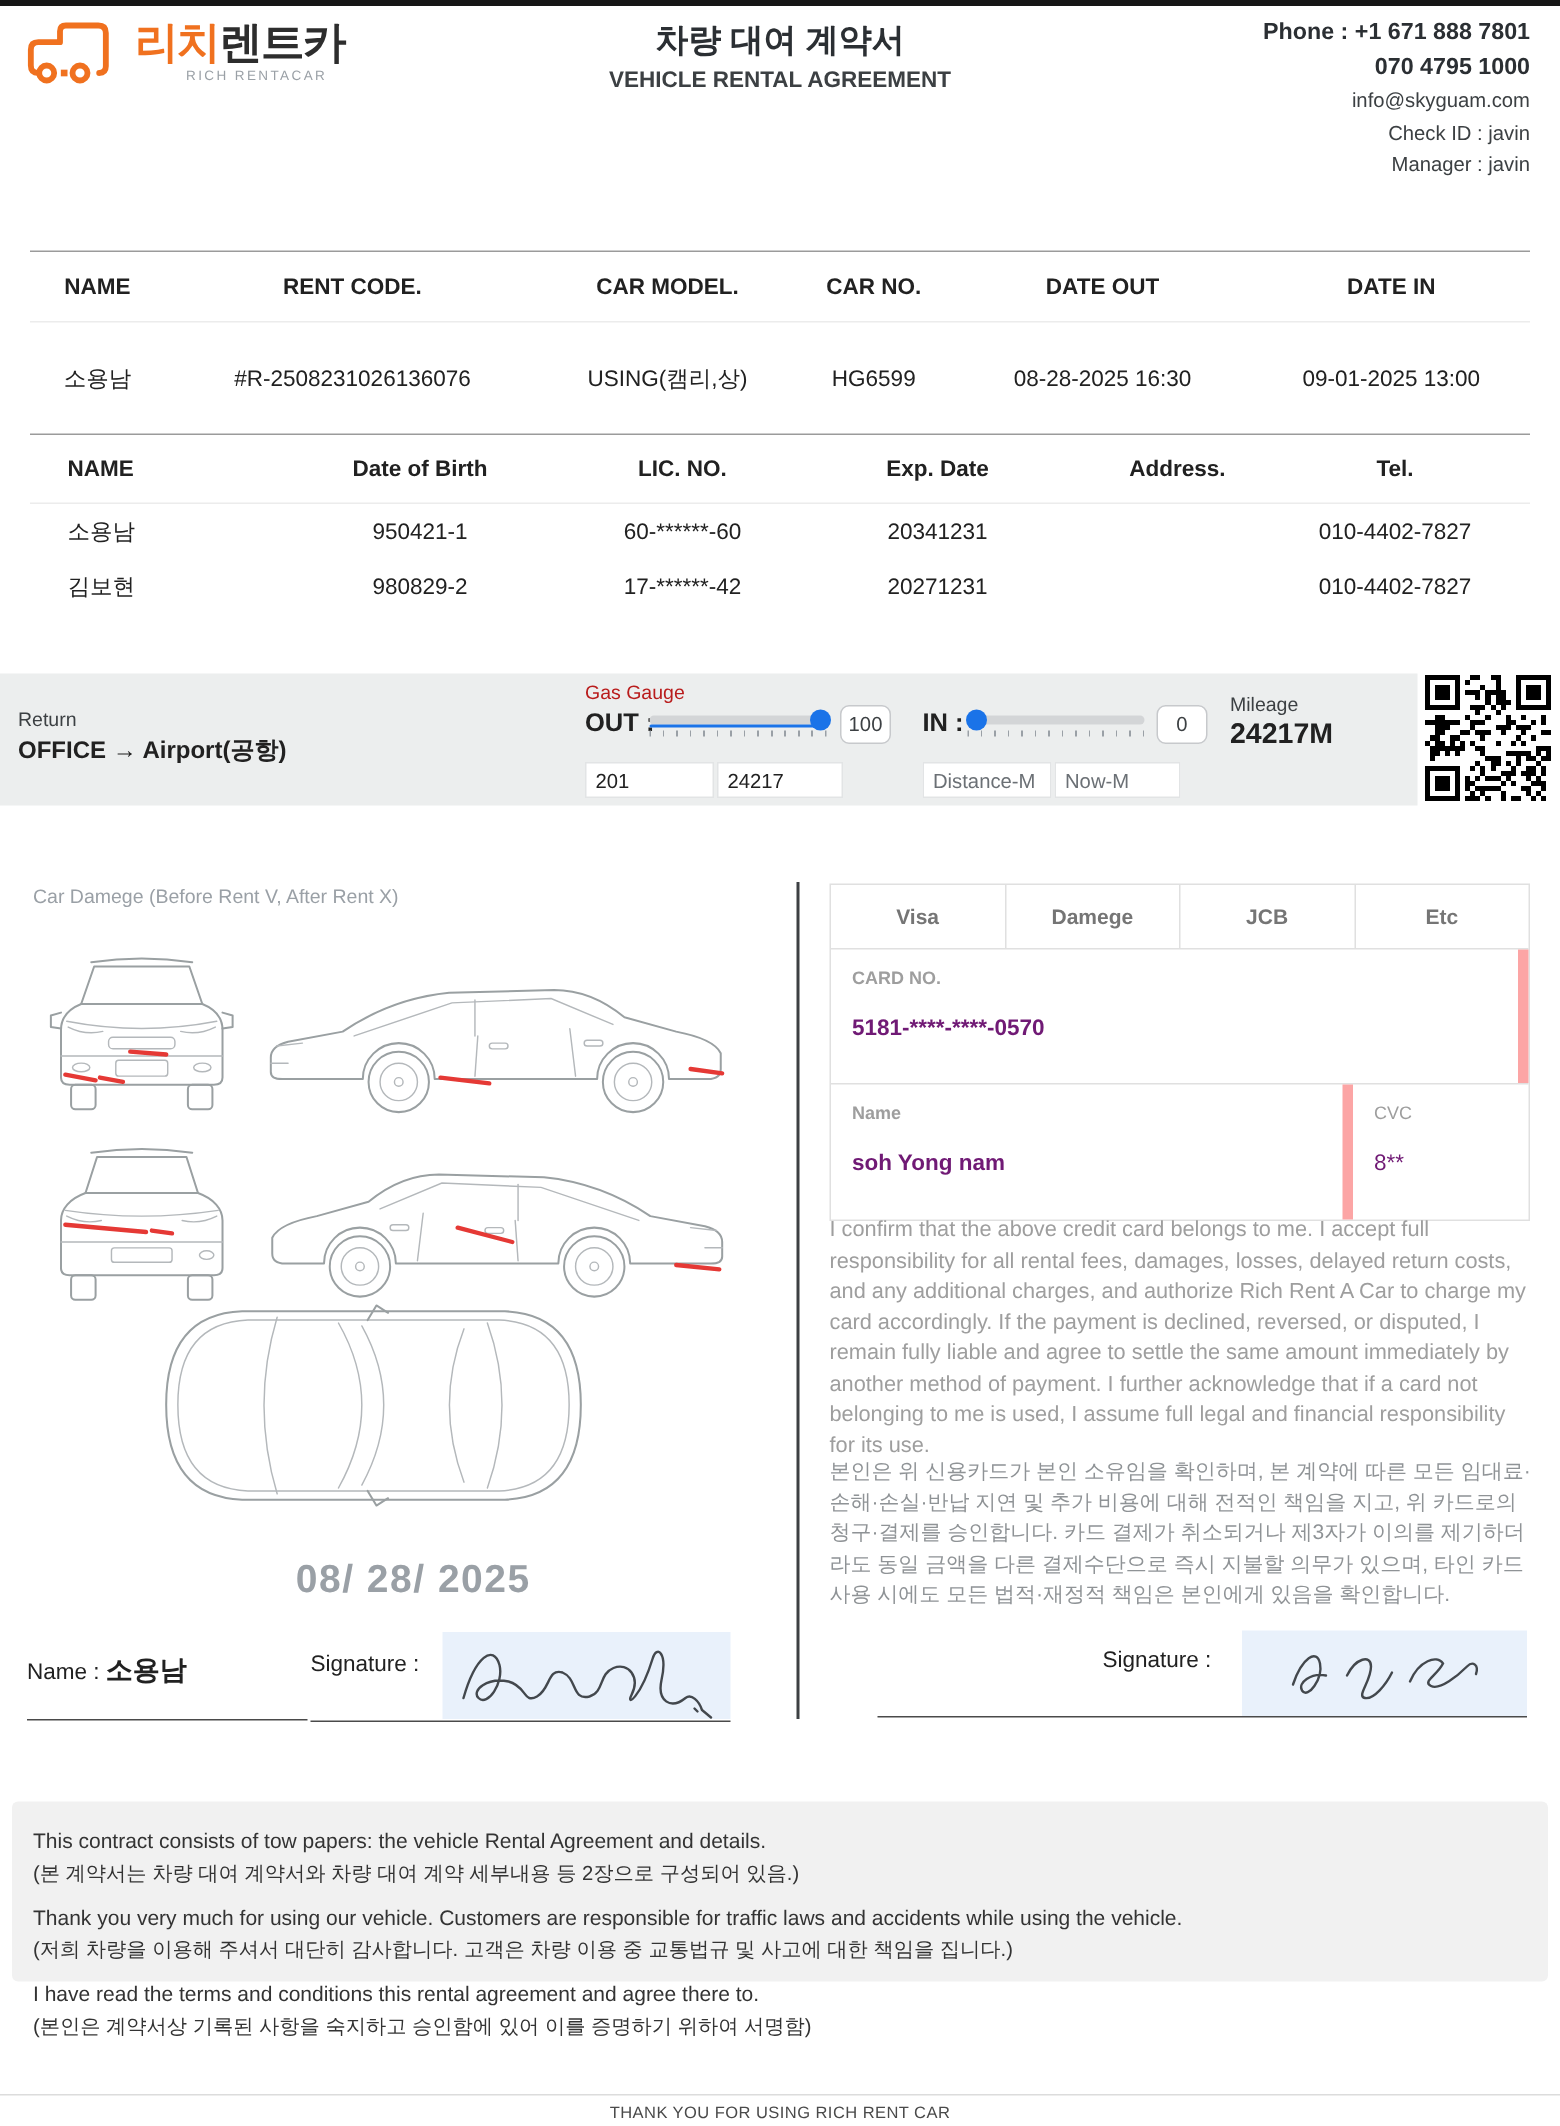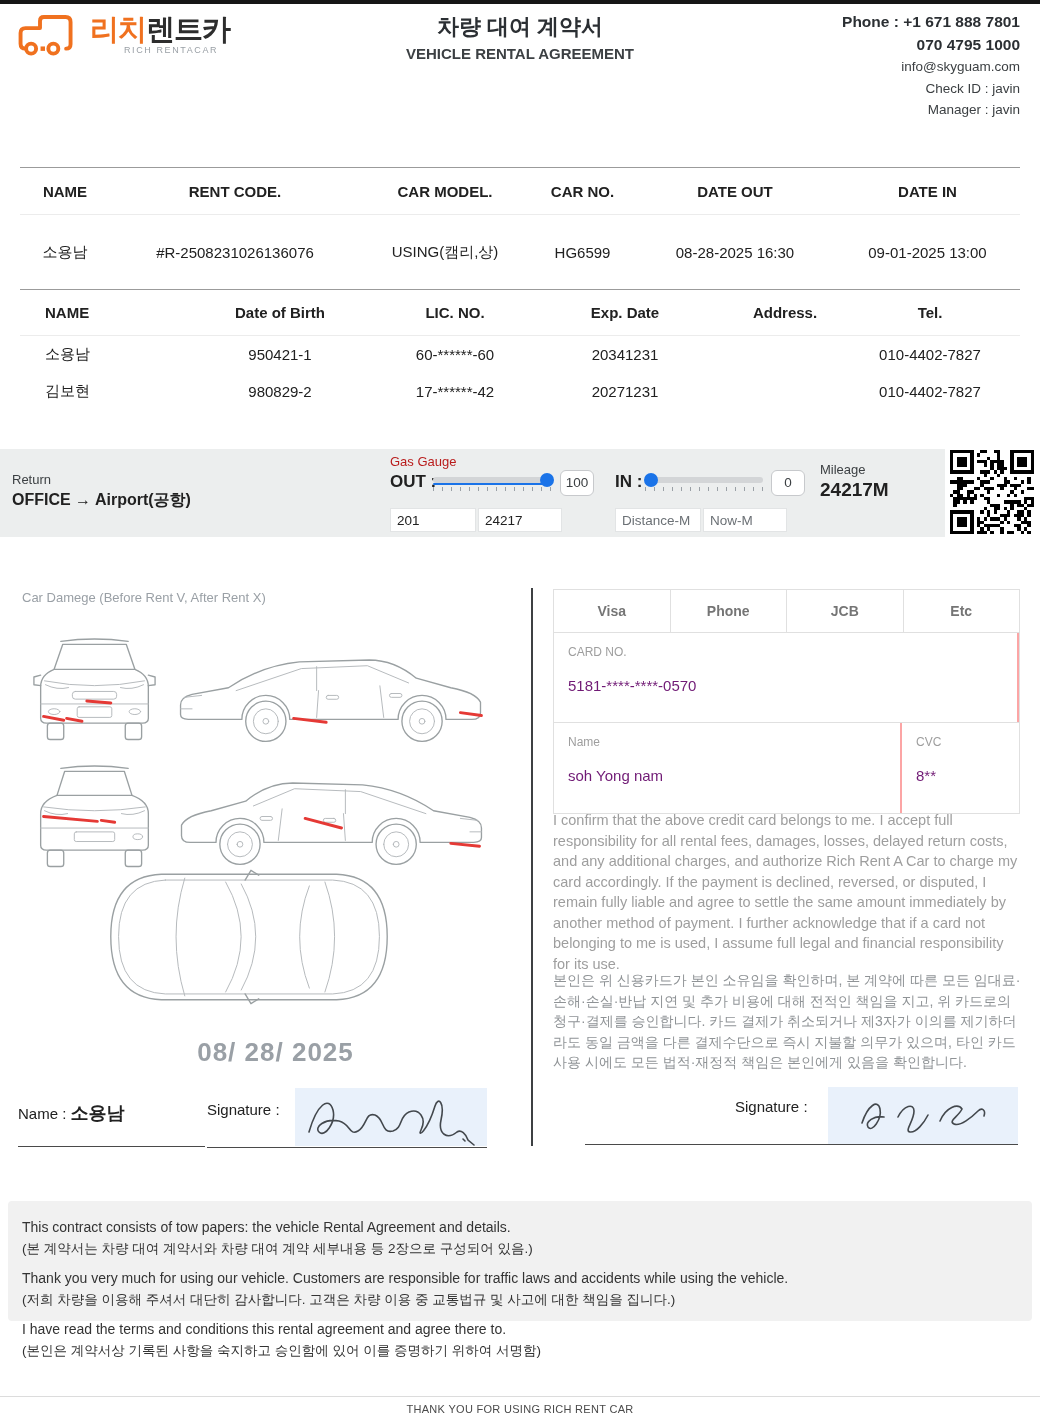--- a/index.html
+++ b/index.html
@@ -61,21 +61,21 @@
   .dmg { stroke:#e53935; stroke-width:3; fill:none; stroke-linecap:round; }
 
   
   .card-tbl { left:553px; top:585px; width:467px; border:1px solid #e0e0e0; }
   .card-tabs { display:flex; height:43px; border-bottom:1px solid #e0e0e0; }
   .card-tab { flex:1; border-right:1px solid #e0e0e0; text-align:center; line-height:43px; font-size:14px; font-weight:bold; color:#757575; }
   .card-tab:last-child { border-right:none; }
   .card-row { display:flex; height:90px; border-bottom:1px solid #e0e0e0; }
   .card-row:last-child { border-bottom:none; }
   .card-cell { padding:12px 14px; }
-  .card-cell.main { flex:1; border-right:2px solid #fca5a5; }
+  .card-cell.main { flex:1; border-right:7px solid #fca5a5;font-weight:bold; }
   .card-cell.side { width:117px; }
   .cc-label { font-size:12px; color:#9e9e9e; margin-bottom:18px; }
   .cc-value { font-size:15px; color:#701a75; }
 
   .para-en { left:553px; top:806px; width:468px; font-size:14.5px; line-height:20.5px; color:#9e9e9e; }
   .para-ko { left:553px; top:966px; width:468px; font-size:14px; line-height:20.5px; color:#8f9396; }
 
   
   .contract-date { left:20px; top:1033px; width:511px; text-align:center; font-size:26px; font-weight:600; color:#9aa0a6; letter-spacing:1px; }
   .name-label { left:18px; top:1097px; font-size:15px; color:#212121; }
@@ -566,21 +566,21 @@
     <path class="car-thin" d="M142,18 Q172,72 142,127"></path>
     <path class="car-thin" d="M212,20 Q192,72 212,125"></path>
     <path class="car-thin" d="M228,16 Q248,72 228,129"></path>
     <path class="car-line" d="M146,14 L152,4 L160,9"></path>
     <path class="car-line" d="M146,131 L152,141 L160,136"></path>
   </svg>
 
   <div class="abs card-tbl">
     <div class="card-tabs">
       <div class="card-tab">Visa</div>
-      <div class="card-tab">Phone</div>
+      <div class="card-tab">Damege</div>
       <div class="card-tab">JCB</div>
       <div class="card-tab">Etc</div>
     </div>
     <div class="card-row">
       <div class="card-cell main">
         <div class="cc-label">CARD NO.</div>
         <div class="cc-value">5181-****-****-0570</div>
       </div>
     </div>
     <div class="card-row">

